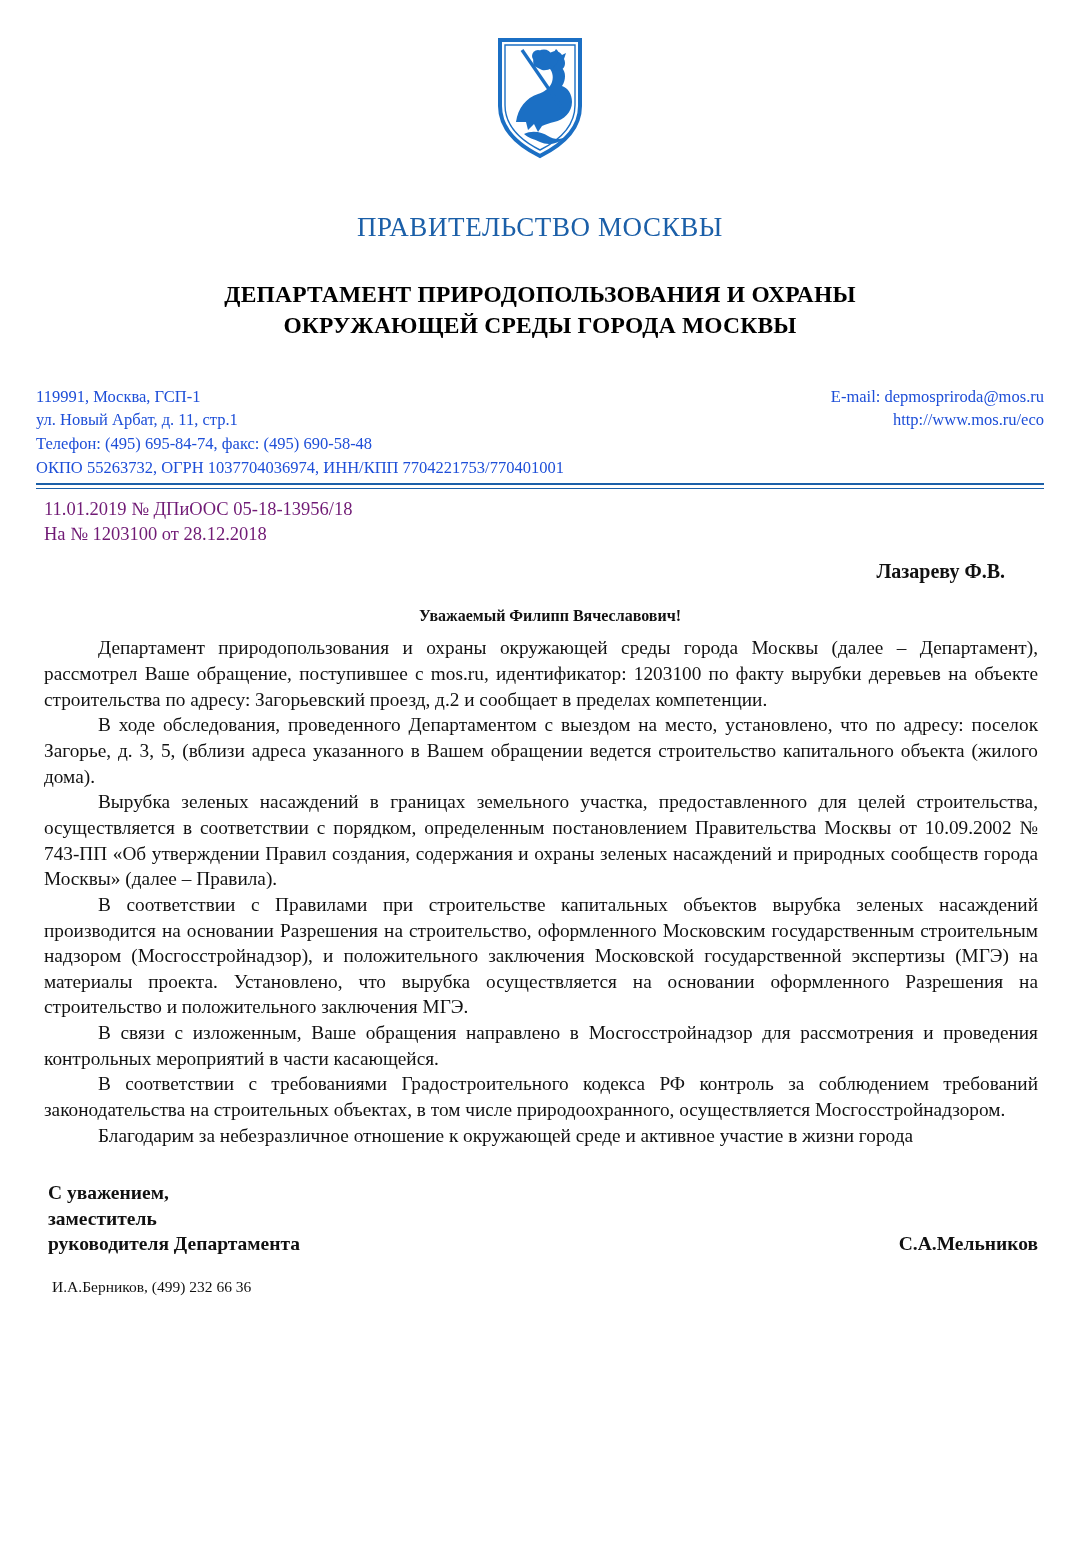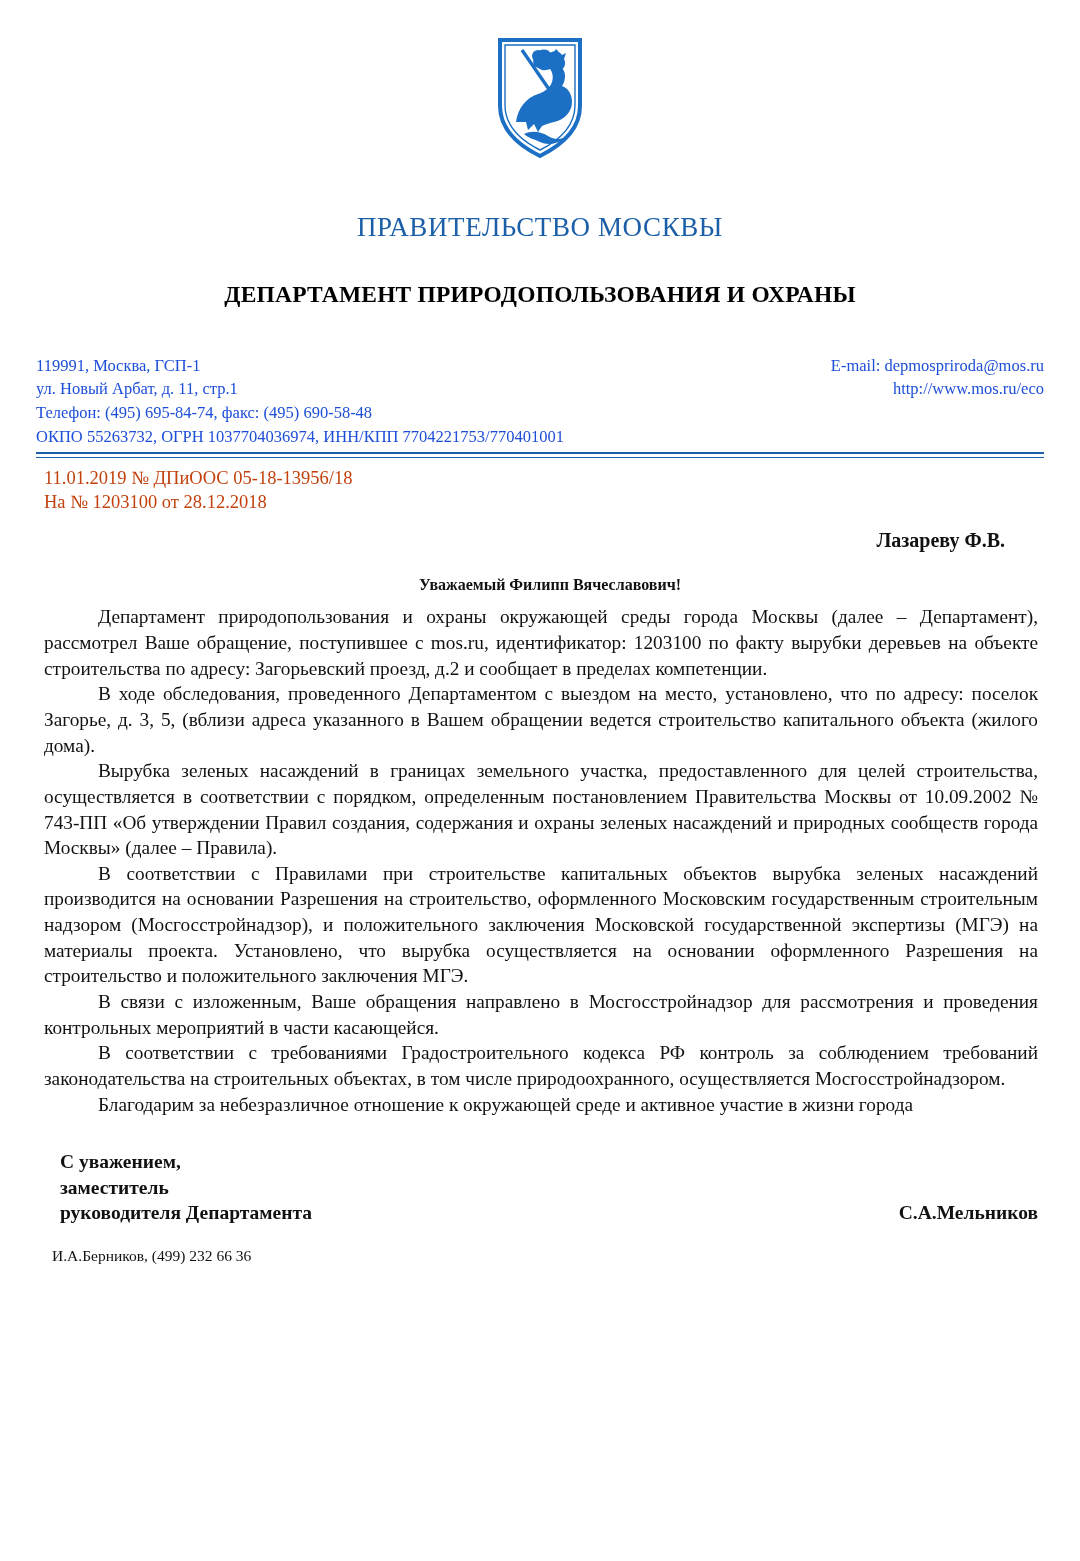--- a/index.html
+++ b/index.html
@@ -78,21 +78,21 @@
     border-bottom: 1px solid #1b5fa8;
     height: 3px;
     box-sizing: content-box;
   }
 
   
   .refs {
     padding: 8px 36px 0 44px;
     font-size: 18.5px;
     line-height: 1.34;
-    color: #c2410c;
+    color: #701a75;
   }
 
   
   .addressee {
     text-align: right;
     padding: 14px 75px 0 0;
     font-weight: bold;
     font-size: 20px;
     margin-left: 40px;
   }
@@ -118,21 +118,21 @@
   }
 
   
   .signature {
     padding: 32px 42px 0 48px;
     font-size: 19.5px;
     font-weight: bold;
     line-height: 1.30;
     position: relative;
   }
-  .sig-lines { display: inline-block; margin-left: 12px; }
+  .sig-lines { display: inline-block; }
   .sig-name {
     position: absolute;
     right: 42px;
     bottom: 0;
     font-weight: bold;
     font-size: 19.5px;
   }
 
   .executor {
     padding: 22px 0 0 52px;
@@ -172,20 +172,21 @@
 
         <path d="M11 9 H81 V69 C81 93 60 107 46 114 C32 107 11 93 11 69 Z" fill="none" stroke="#1b6fc4" stroke-width="1.4"></path>
       </svg>
     </span>
   </div>
 
   <div class="gov-title">ПРАВИТЕЛЬСТВО МОСКВЫ</div>
 
   <div class="dep-title">
     <div>ДЕПАРТАМЕНТ ПРИРОДОПОЛЬЗОВАНИЯ И ОХРАНЫ</div>
+    <div>ОКРУЖАЮЩЕЙ СРЕДЫ ГОРОДА МОСКВЫ</div>
   </div>
 
   <div class="contacts">
     <div class="contacts-row">
       <div class="contacts-left">119991, Москва, ГСП-1</div>
       <div class="contacts-right">E-mail: depmospriroda@mos.ru</div>
     </div>
     <div class="contacts-row">
       <div class="contacts-left">ул. Новый Арбат, д. 11, стр.1</div>
       <div class="contacts-right">http://www.mos.ru/eco</div>

